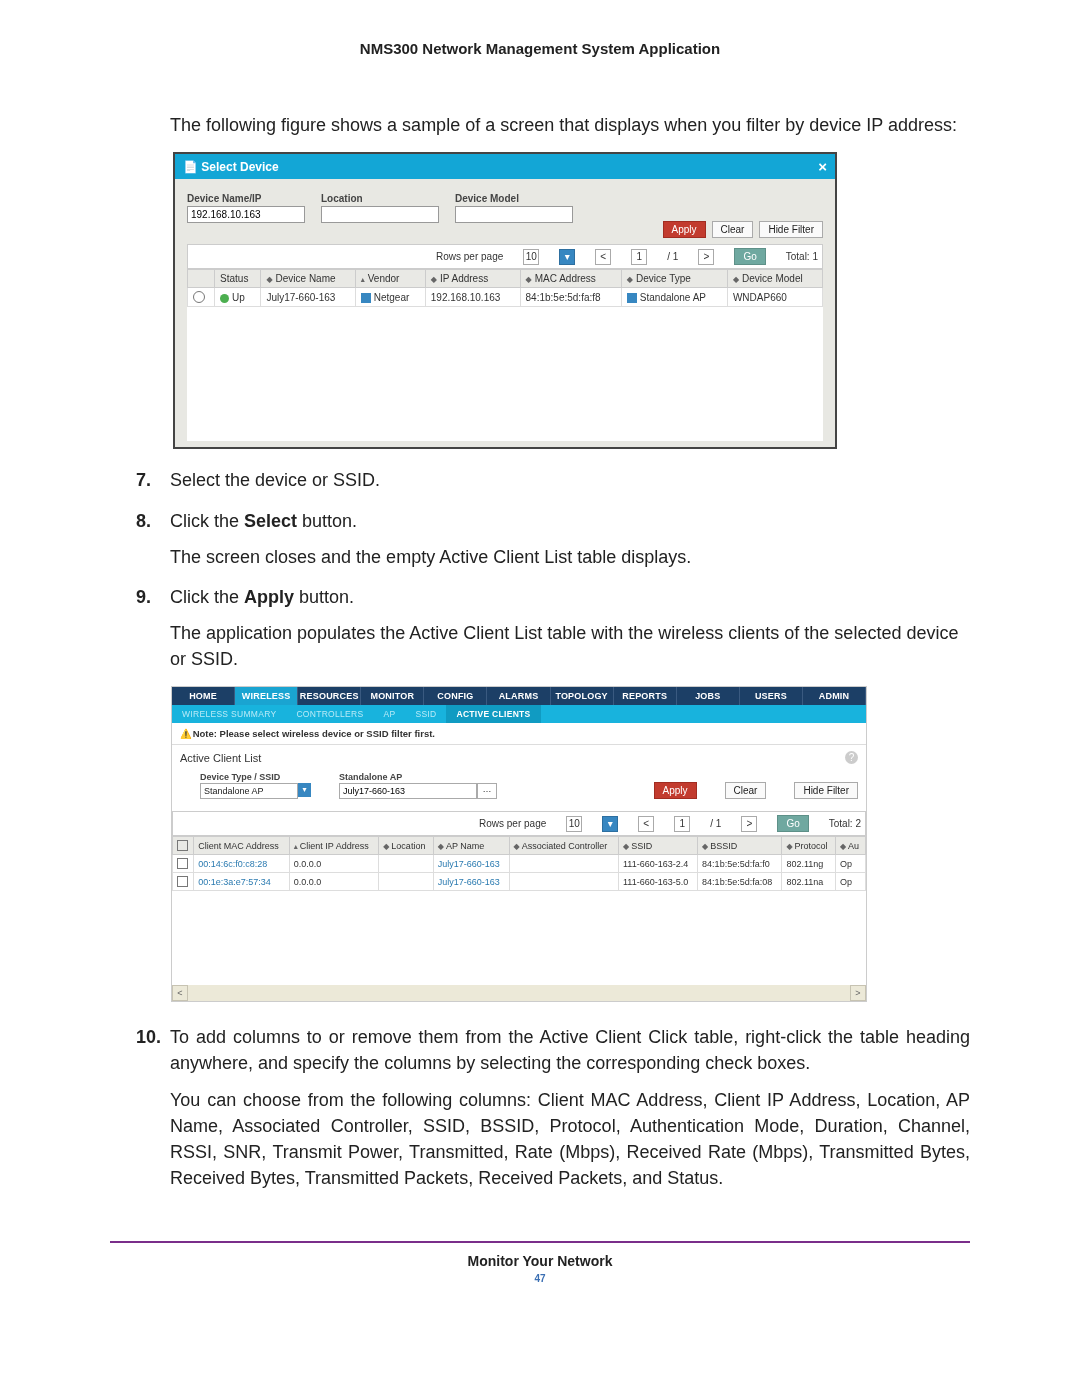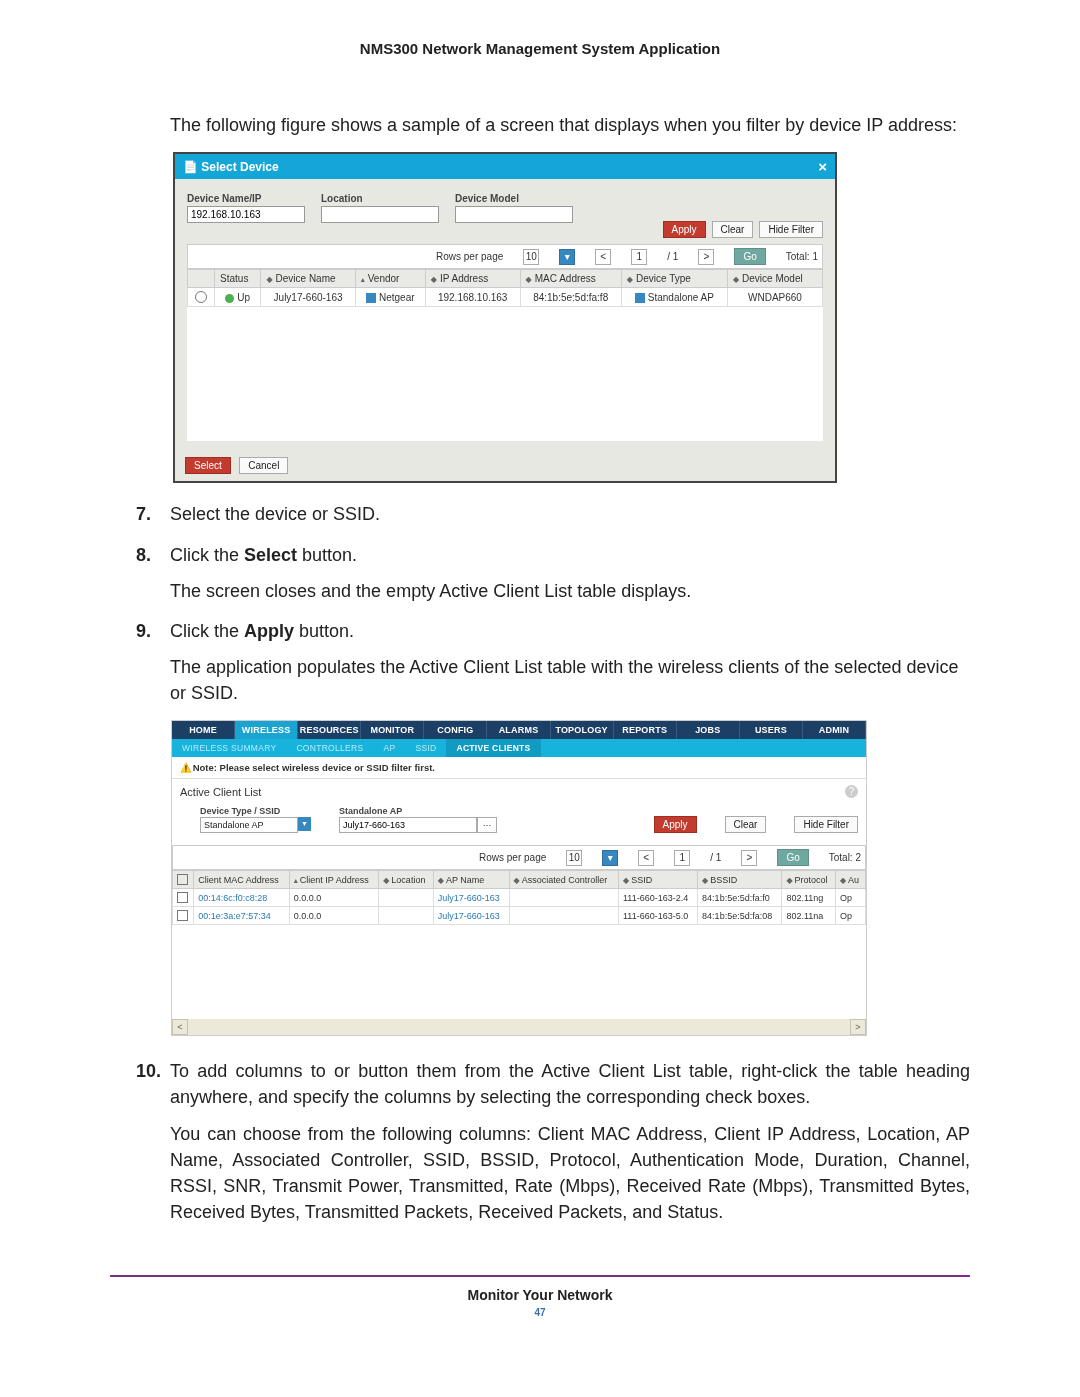--- a/index.html
+++ b/index.html
@@ -24,21 +24,21 @@
 .sd-actions { display:flex; justify-content:flex-end; gap:6px; margin-top:-6px; margin-bottom:4px; }
 .btn { font-size:10px; padding:2px 8px; border:1px solid #aaa; background:#fafafa; cursor:pointer; }
 .btn.red { background:#c23b2e; color:#fff; border-color:#a12c21; }
 .btn.teal { background:#6fa8a0; color:#fff; border-color:#5e9088; }
 .pager { display:flex; justify-content:flex-end; align-items:center; gap:20px; font-size:10px; color:#333; padding:3px 4px; background:#fff; border:1px solid #ccc; margin-top:6px; }
 .pager .sq { display:inline-block; width:14px; height:14px; border:1px solid #aaa; text-align:center; line-height:14px; font-size:10px; }
 .pager .nav { background:#3787c1; color:#fff; border-color:#2d6fa0; }
 .sd-table { width:100%; border-collapse:collapse; font-size:10px; background:#fff; }
 .sd-table th { background:#e9e9e5; border:1px solid #ccc; padding:3px 5px; text-align:left; font-weight:normal; color:#333; position:relative; }
 .sd-table th .arrow { font-size:8px; color:#666; margin-right:3px; }
-.sd-table td { border:1px solid #ddd; padding:3px 5px; color:#333;text-align:center; }
+.sd-table td { border:1px solid #ddd; padding:3px 5px; color:#333; }
 .sd-table tbody tr.empty td { border:none; height:128px; }
 .radio { display:inline-block; width:10px; height:10px; border:1px solid #777; border-radius:50%; vertical-align:middle; }
 .dot-green { display:inline-block; width:9px; height:9px; background:#4caf50; border-radius:50%; vertical-align:middle; margin-right:3px; }
 .ic-box { display:inline-block; width:10px; height:10px; background:#3787c1; vertical-align:middle; margin-right:3px; }
 .sd-footer { background:#e8e8e3; padding:8px 10px; }
 .sd-footer .btn { margin-right:4px; }
 
 
 .shot2 { width:694px; margin:6px 0 22px 111px; border:1px solid #ccc; font-family:Arial; overflow:hidden; }
 .tabs1 { display:flex; }
@@ -141,24 +141,20 @@
           <td>84:1b:5e:5d:fa:f8</td>
           <td><span class="ic-box"></span><span>Standalone AP</span></td>
           <td>WNDAP660</td>
         </tr>
         <tr class="empty">
               <td colspan="8"></td>
             </tr>
       </tbody>
     </table>
   </div>
-  <div class="sd-footer">
-    <span class="btn red">Select</span>
-    <span class="btn">Cancel</span>
-  </div>
 </div>
 
 <ul class="ol">
   <li><span class="num">7.</span><span>Select the device or SSID.</span></li>
   <li><span class="num">8.</span><span>Click the </span><span class="strong">Select</span><span> button.</span>
     <div class="sub">The screen closes and the empty Active Client List table displays.</div>
   </li>
   <li><span class="num">9.</span><span>Click the </span><span class="strong">Apply</span><span> button.</span>
     <div class="sub">The application populates the Active Client List table with the wireless clients of the selected device or SSID.</div>
   </li>
@@ -268,21 +264,21 @@
           </tr>
         </tbody>
   </table>
   <div class="scrollbar">
     <span>&lt;</span>
     <span>&gt;</span>
   </div>
 </div>
 
 <ul class="ol">
-  <li style="text-align:justify;"><span class="num">10.</span><span>To add columns to or button them from the Active Client List table, right-click the table heading anywhere, and specify the columns by selecting the corresponding check boxes.</span>
+  <li style="text-align:justify;"><span class="num">10.</span><span>To add columns to or remove them from the Active Client Click table, right-click the table heading anywhere, and specify the columns by selecting the corresponding check boxes.</span>
     <div class="sub" style="text-align:justify;">You can choose from the following columns: Client MAC Address, Client IP Address, Location, AP Name, Associated Controller, SSID, BSSID, Protocol, Authentication Mode, Duration, Channel, RSSI, SNR, Transmit Power, Transmitted, Rate (Mbps), Received Rate (Mbps), Transmitted Bytes, Received Bytes, Transmitted Packets, Received Packets, and Status.</div>
   </li>
 </ul>
 
 <hr class="sep">
 <div class="doc-foot">Monitor Your Network</div>
 <div class="pg">47</div>
 
 </div>
 

